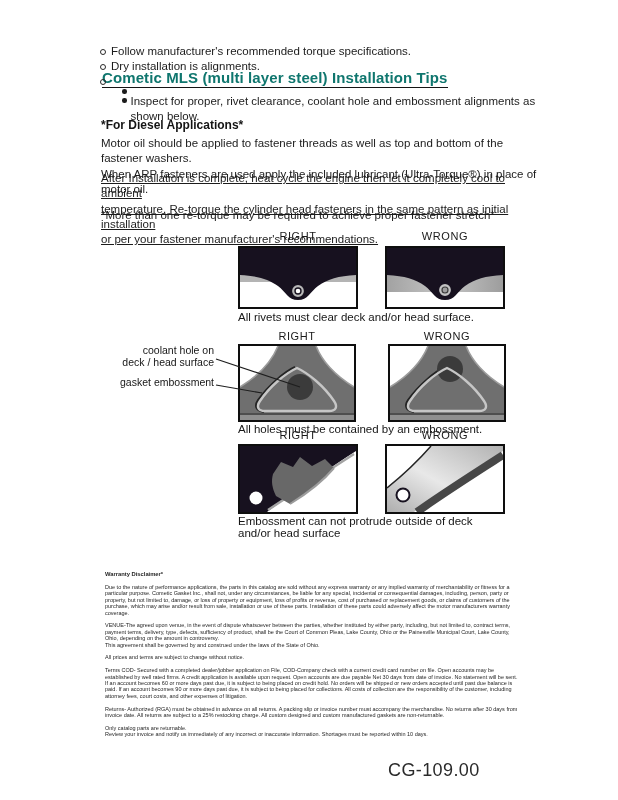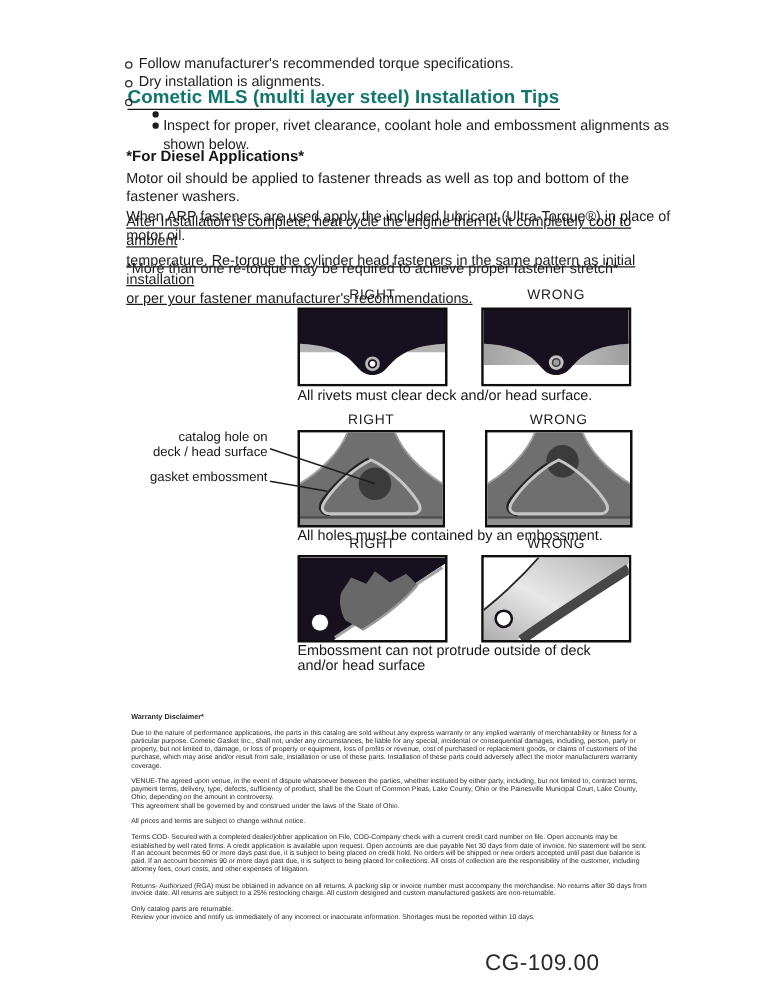--- a/index.html
+++ b/index.html
@@ -101,21 +101,21 @@
       <circle cx="58" cy="42" r="7" fill="#c2c2c2" stroke="#17111f" stroke-width="2.2"></circle>
       <circle cx="58" cy="42" r="3" fill="#9e9e9e" stroke="#3a3a3a" stroke-width="1.2"></circle>
     </svg>
   </div>
 
   <div class="dg-cap" style="left:238px;top:312px;width:300px;">All rivets must clear deck and/or head surface.</div>
 
   <div class="dg-head" style="left:238px;top:330px;width:118px;">RIGHT</div>
   <div class="dg-head" style="left:388px;top:330px;width:118px;">WRONG</div>
 
-  <div class="dg-label" style="left:108px;top:345px;width:106px;">catalog hole on
+  <div class="dg-label" style="left:108px;top:345px;width:106px;">coolant hole on
 deck / head surface</div>
   <div class="dg-label" style="left:98px;top:377px;width:116px;">gasket embossment</div>
 
   <svg class="leader" style="left:214px;top:344px;" width="100" height="60" viewBox="0 0 100 60">
     <line x1="2" y1="15" x2="86" y2="43" stroke="#1e1e1e" stroke-width="1.1"></line>
     <line x1="2" y1="41" x2="48" y2="49" stroke="#1e1e1e" stroke-width="1.1"></line>
   </svg>
 
   <div class="dg-box" style="left:238px;top:344px;">
     <svg width="114" height="74" viewBox="0 0 114 74">

